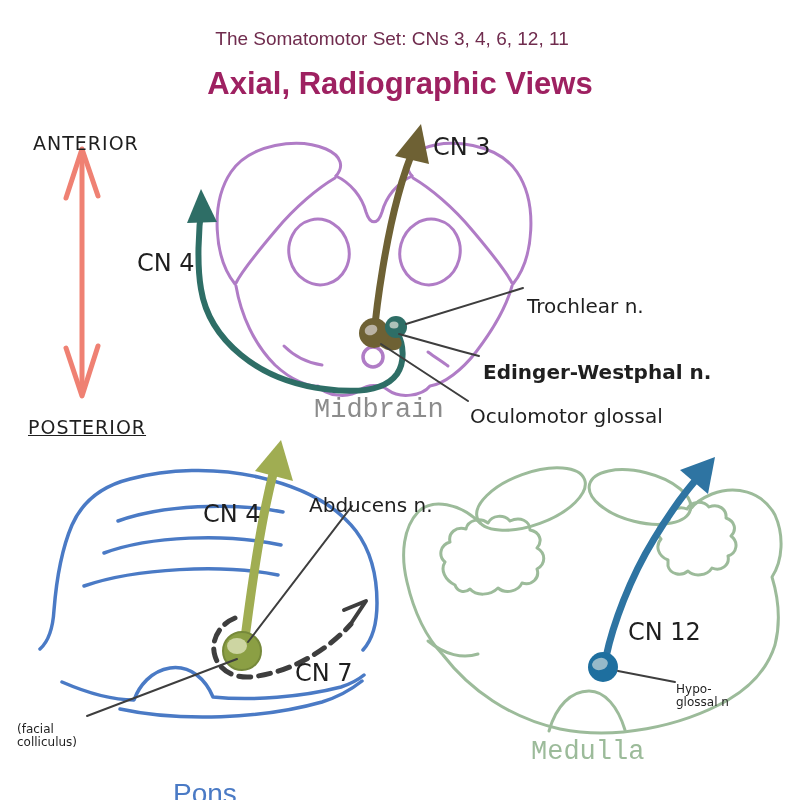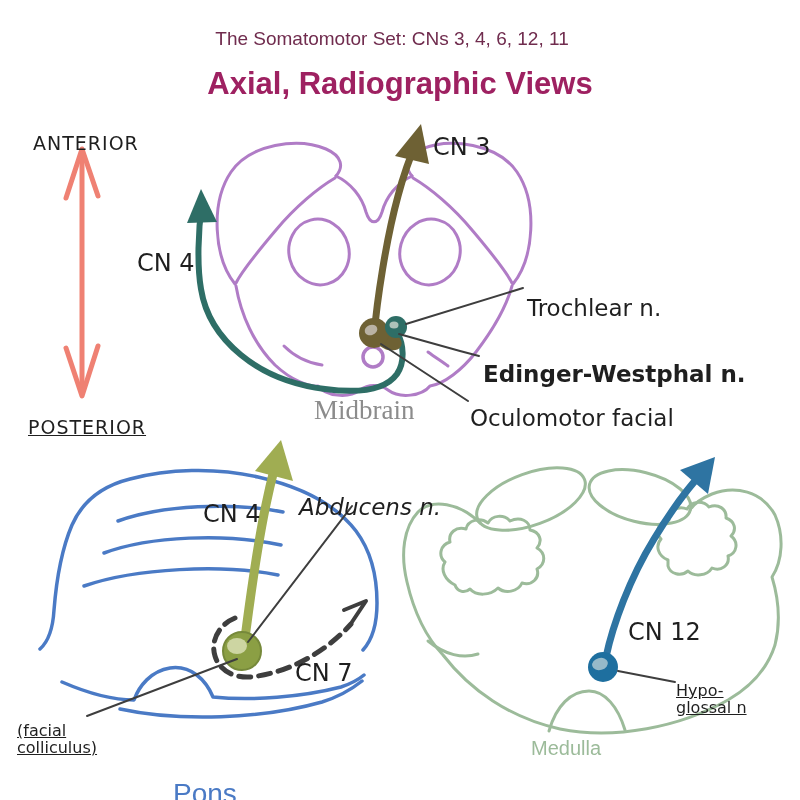--- a/index.html
+++ b/index.html
@@ -8,26 +8,26 @@
     font-family:"DejaVu Sans",sans-serif;overflow:hidden;
   }
   #art{position:absolute;left:0;top:0;}
   .lbl{position:absolute;color:var(--c-label);white-space:nowrap;line-height:1.05;}
   .hand{font-family:"DejaVu Sans",sans-serif;margin-top:20px;}
   .title1{position:absolute;left:0;top:28px;width:784px;text-align:center;
     font-family:"Liberation Sans",sans-serif;font-size:19px;color:var(--c-title1);}
   .title2{position:absolute;left:0;top:66px;width:800px;text-align:center;
     font-family:"Liberation Sans",sans-serif;font-size:31px;font-weight:bold;color:var(--c-title2);}
   .cnlbl{font-size:24px;}
-  .structlbl{font-size:23px;}
-  .smalllbl{font-size:16px;text-decoration:underline;}
+  .structlbl{font-size:20px;}
+  .smalllbl{font-size:12px;}
   .orientlbl{font-size:19px;letter-spacing:1px;}
-  .cap-midbrain{font-family:Liberation Serif, serif;font-size:27px;color:var(--c-caption_gray);}
+  .cap-midbrain{font-family:Liberation Mono, monospace;font-size:27px;color:var(--c-caption_gray);}
   .cap-pons{font-family:"Liberation Sans",sans-serif;font-size:28px;font-weight:normal;color:var(--c-pons);margin-top:40px;}
-  .cap-medulla{font-family:Liberation Sans, sans-serif;font-size:20px;color:var(--c-medulla);text-align:right;}
+  .cap-medulla{font-family:Liberation Mono, monospace;font-size:27px;color:var(--c-medulla);text-align:right;}
 
   
   .s-coral{stroke:var(--c-coral);fill:none;stroke-width:5;stroke-linecap:round;stroke-linejoin:round;}
   .s-midbrain{stroke:var(--c-midbrain);fill:none;stroke-width:3;stroke-linecap:round;stroke-linejoin:round;}
   .s-cn3{stroke:var(--c-cn3);fill:none;stroke-width:7;stroke-linecap:round;}
   .f-cn3{fill:var(--c-cn3);}
   .s-cn4{stroke:var(--c-cn4);fill:none;stroke-width:6;stroke-linecap:round;}
   .f-cn4{fill:var(--c-cn4);}
   .s-pons{stroke:var(--c-pons);fill:none;stroke-width:3.5;stroke-linecap:round;stroke-linejoin:round;}
   .s-cn6{stroke:var(--c-cn6);fill:none;stroke-width:9;stroke-linecap:round;}
@@ -122,25 +122,25 @@
 <div class="title1">The Somatomotor Set: CNs 3, 4, 6, 12, 11</div>
 <div class="title2">Axial, Radiographic Views</div>
 
 <div class="lbl hand orientlbl" style="left:33px;top:114px;">ANTERIOR</div>
 <div class="lbl hand orientlbl" style="left:28px;top:398px;text-decoration:underline;">POSTERIOR</div>
 
 <div class="lbl hand cnlbl" style="left:433px;top:115px;">CN 3</div>
 <div class="lbl hand cnlbl" style="left:137px;top:231px;text-align:center;">CN 4</div>
 <div class="lbl hand structlbl" style="left:527px;top:276px;">Trochlear n.</div>
 <div class="lbl hand structlbl" style="left:483px;top:342px;font-weight:bold;">Edinger-Westphal n.</div>
-<div class="lbl hand structlbl" style="left:470px;top:386px;">Oculomotor facial</div>
+<div class="lbl hand structlbl" style="left:470px;top:386px;">Oculomotor glossal</div>
 <div class="lbl cap-midbrain" style="left:314px;top:396px;">Midbrain</div>
 
 <div class="lbl hand cnlbl" style="left:203px;top:482px;">CN 4</div>
-<div class="lbl hand structlbl" style="left:299px;top:475px;font-style:italic;">Abducens n.</div>
+<div class="lbl hand structlbl" style="left:309px;top:475px;">Abducens n.</div>
 <div class="lbl hand cnlbl" style="left:295px;top:641px;">CN 7</div>
 <div class="lbl hand smalllbl" style="left:17px;top:703px;">
   <div>(facial</div>
   <div>colliculus)</div>
 </div>
 <div class="lbl cap-pons" style="left:173px;top:739px;">Pons</div>
 
 <div class="lbl hand cnlbl" style="left:628px;top:600px;">CN 12</div>
 <div class="lbl hand smalllbl" style="left:676px;top:663px;">
   <div>Hypo-</div>

